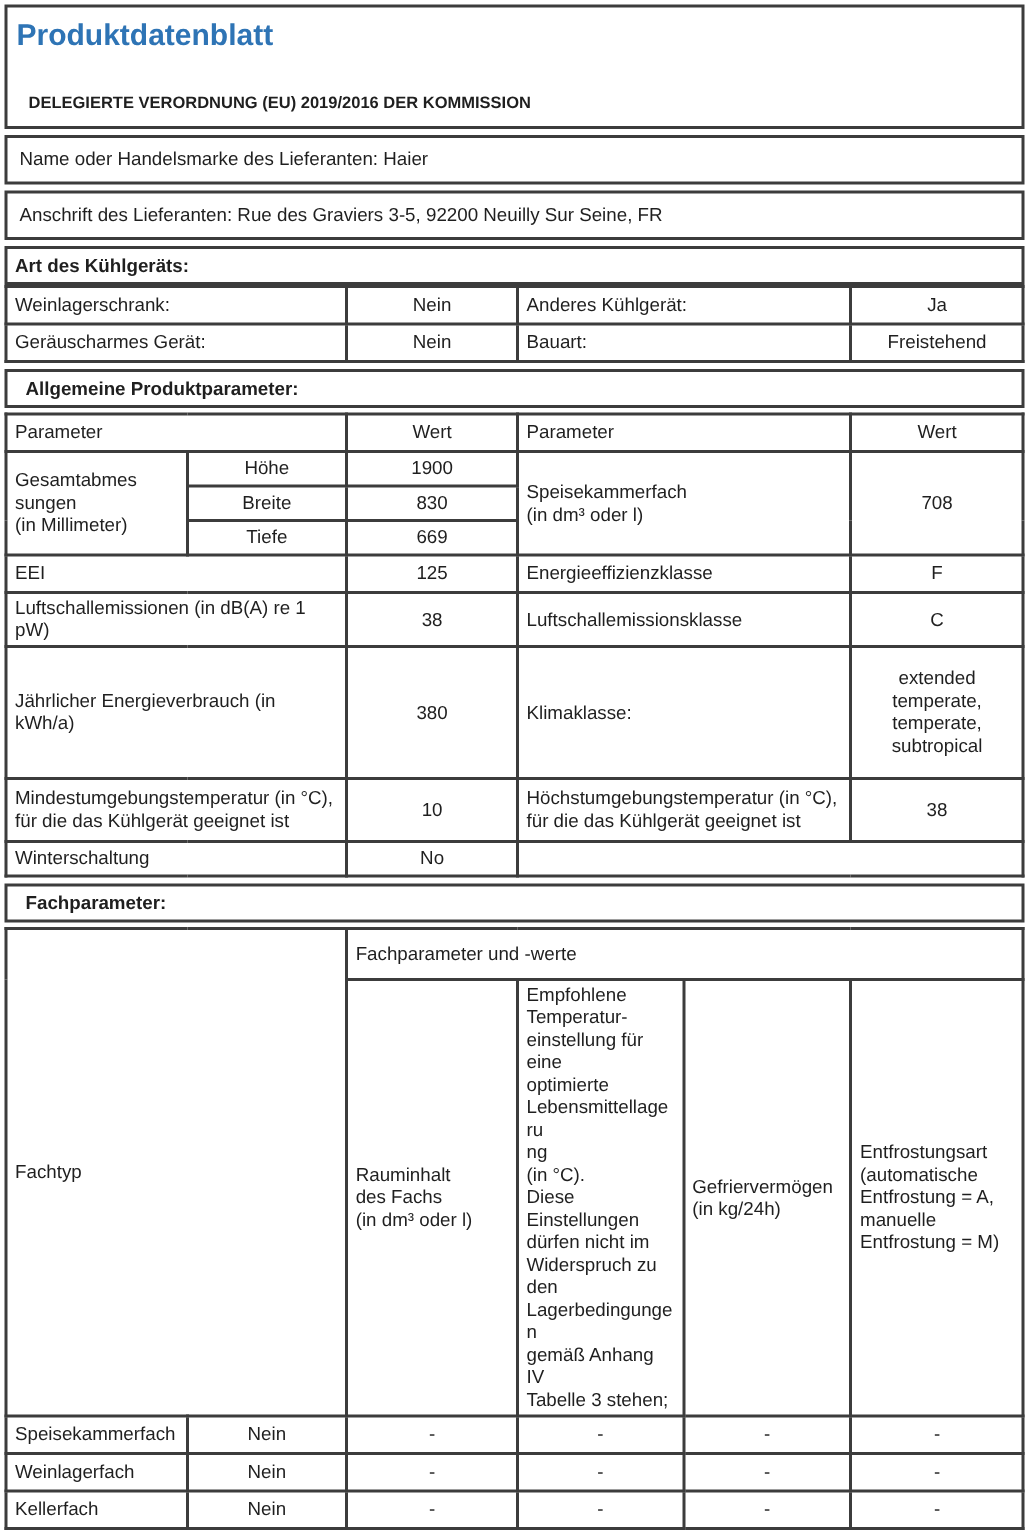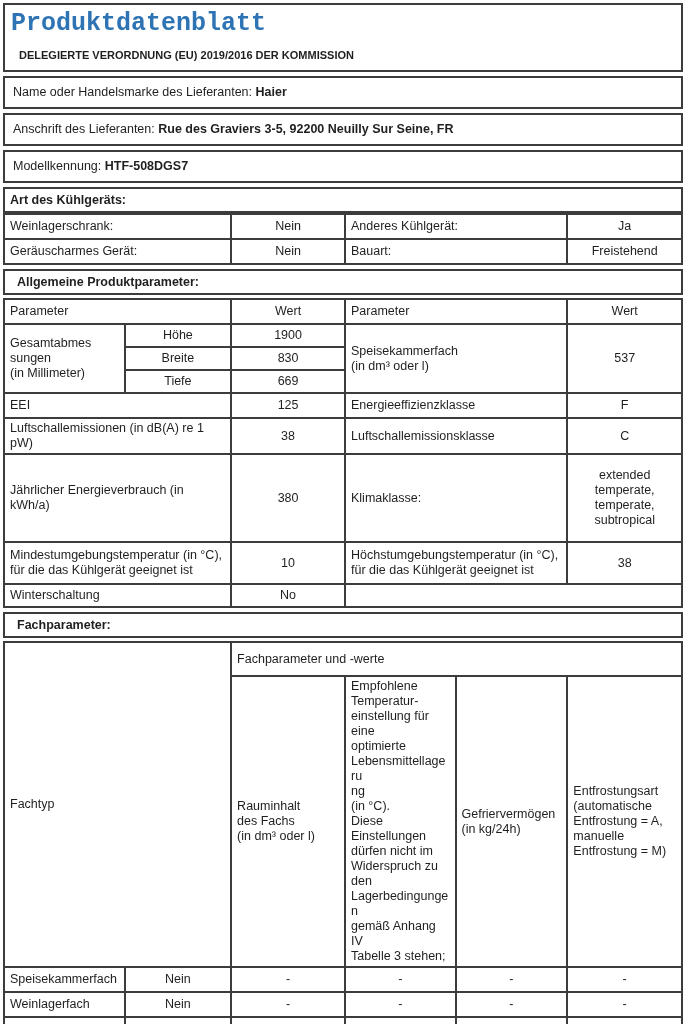--- a/index.html
+++ b/index.html
@@ -15,32 +15,32 @@
 
   .sbox {
     border: 2px solid #3c3c3c;
     margin-bottom: 4px;
     background: #fff;
   }
 
   
   .header-box { padding: 1px 6px 8px 6px; }
   .doc-title {
-    font-size: 25px; font-weight: bold; color: #2E74B5;
-    line-height: 36px; letter-spacing: 0px; font-family: Liberation Mono, monospace;
+    font-size: 20px; font-weight: bold; color: #2E74B5;
+    line-height: 36px; letter-spacing: 0px;
   }
   .doc-subtitle {
     font-size: 11px; font-weight: bold; color: #1f1f1f;
-    padding-left: 8px; margin-top: 7px; line-height: 13px;
+    padding-left: 8px; margin-top: 21px; line-height: 13px;
   }
 
   
   .row-box { padding: 7px 8px; font-size: 12.5px; line-height: 15px; }
   .row-box .lbl { font-weight: normal; }
-  .row-box .val { font-weight: bold; }
+  .row-box .val { font-weight: normal; }
 
   .head-box { padding: 4px 5px; font-size: 12.5px; font-weight: bold; }
   .head-box.indent { padding-left: 12px; }
   .no-gap { margin-bottom: 0; }
 
   
   table.grid {
     width: 100%;
     border-collapse: collapse;
     table-layout: fixed;
@@ -82,24 +82,20 @@
   <div class="sbox row-box">
     <span class="lbl">Name oder Handelsmarke des Lieferanten:</span>
     <span class="val">Haier</span>
   </div>
 
   <div class="sbox row-box">
     <span class="lbl">Anschrift des Lieferanten:</span>
     <span class="val">Rue des Graviers 3-5, 92200 Neuilly Sur Seine, FR</span>
   </div>
 
-  <div class="sbox row-box">
-    <span class="lbl">Modellkennung:</span>
-    <span class="val">HTF-508DGS7</span>
-  </div>
 
   <div class="sbox head-box no-gap">Art des Kühlgeräts:</div>
 
   <table class="grid">
     <colgroup>
         <col style="width:33.5%">
         <col style="width:16.8%">
         <col style="width:32.8%">
         <col style="width:16.9%">
       </colgroup>
@@ -137,21 +133,21 @@
       <td class="c">Wert</td>
     </tr>
     <tr class="h22">
       <td rowspan="3">Gesamtabmes
 sungen
 (in Millimeter)</td>
       <td class="c">Höhe</td>
       <td class="c">1900</td>
       <td rowspan="3">Speisekammerfach
 (in dm³ oder l)</td>
-      <td rowspan="3" class="c">537</td>
+      <td rowspan="3" class="c">708</td>
     </tr>
     <tr class="h22">
       <td class="c">Breite</td>
       <td class="c">830</td>
     </tr>
     <tr class="h22">
       <td class="c">Tiefe</td>
       <td class="c">669</td>
     </tr>
     <tr class="h24">

